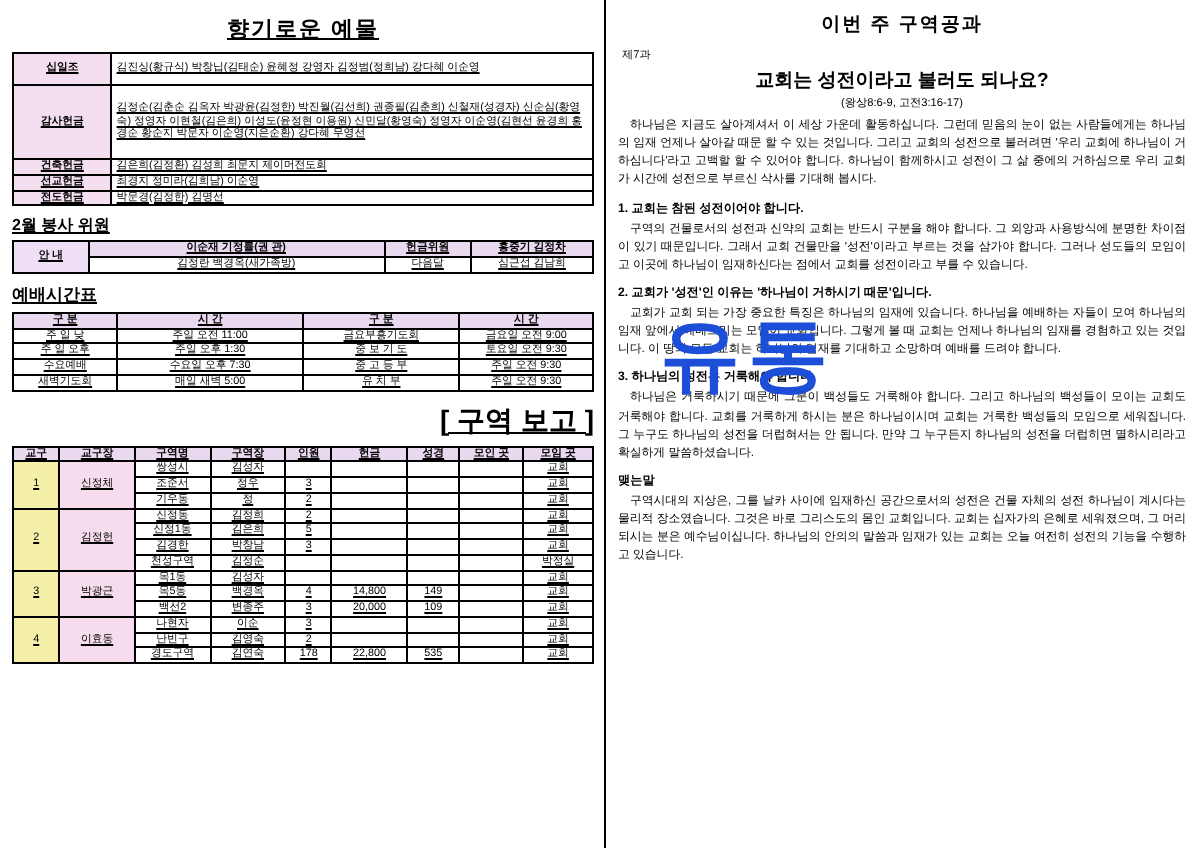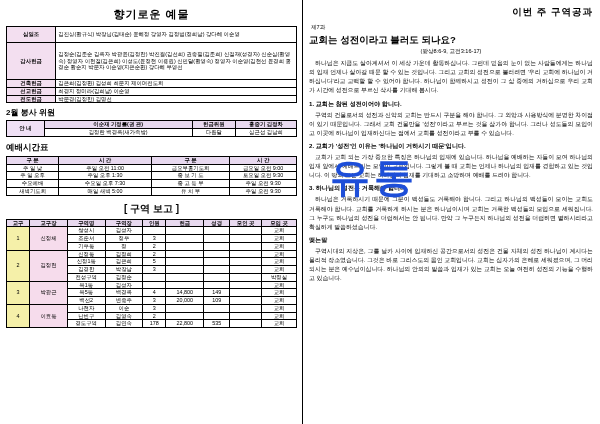--- a/index.html
+++ b/index.html
@@ -4,55 +4,55 @@
 <style>
   html,body{margin:0;padding:0;}
   body{
     width:600px;height:424px;
     background:#ffffff;
     font-family:"Liberation Sans","DejaVu Sans",sans-serif;
     font-size:6px;color:#000;
     overflow:hidden;
   }
   .page{position:relative;width:600px;height:424px;box-sizing:border-box;display:flex;}
-  .left{width:302px;box-sizing:border-box;padding:4px 5px 0 6px;}
+  .left{width:302px;box-sizing:border-box;padding:4px 5px 0 6px;text-decoration:underline;}
   .right{width:298px;box-sizing:border-box;padding:4px 7px 0 6px;border-left:1px solid #000;}
 
   
   .banner{
     text-align:center;font-weight:bold;font-size:11px;letter-spacing:1px;
     padding:3px 0 4px 0;
   }
   .banner-r{
-    text-align:right;font-weight:bold;font-size:9.5px;letter-spacing:1px;
+    text-align:center;font-weight:bold;font-size:9.5px;letter-spacing:1px;
     padding:2px 0 5px 0;
   }
   .section-title{
     text-align:left;font-weight:bold;font-size:8px;margin:4px 0 2px 0;
   }
   .section-title2{
     text-align:left;font-weight:bold;font-size:8.5px;margin:5px 0 2px 0;
   }
   .bracket-title{
-    text-align:center;font-weight:bold;font-size:10px;margin:6px 0 3px 0;
+    text-align:right;font-weight:bold;font-size:14px;margin:6px 0 3px 0;
   }
 
   table{border-collapse:collapse;width:100%;table-layout:fixed;}
   td,th{border:1px solid #000;padding:0px 1px;font-size:5.4px;line-height:1.25;
         text-align:center;vertical-align:middle;word-break:break-all;}
   .hdr{background:#e8d9ef;font-weight:bold;}
   .lbl{background:#f3dff0;font-weight:bold;}
   .lbl2{background:#efe0f5;font-weight:bold;}
   .tl{text-align:left;padding-left:2px;}
   .yel{background:#f5f0a9;}
   .pnk{background:#f6dcec;}
 
   
   .art-h{
-    font-weight:bold;font-size:9.5px;margin:2px 0 1px 0;
+    text-align:center;font-weight:bold;font-size:9.5px;margin:2px 0 1px 0;
   }
   .art-ref{
     text-align:center;font-size:5.6px;margin-bottom:3px;
   }
   .tag{font-size:5.6px;margin:0 0 2px 2px;}
   .para{font-size:5.9px;line-height:1.55;text-align:justify;margin:0 0 4px 0;text-indent:6px;}
   .sub{font-size:6.1px;font-weight:bold;margin:3px 0 2px 0;}
   .watermark{
     position:absolute;left:330px;top:150px;font-size:40px;color:#1d4ed8;
     font-weight:bold;letter-spacing:4px;pointer-events:none;

